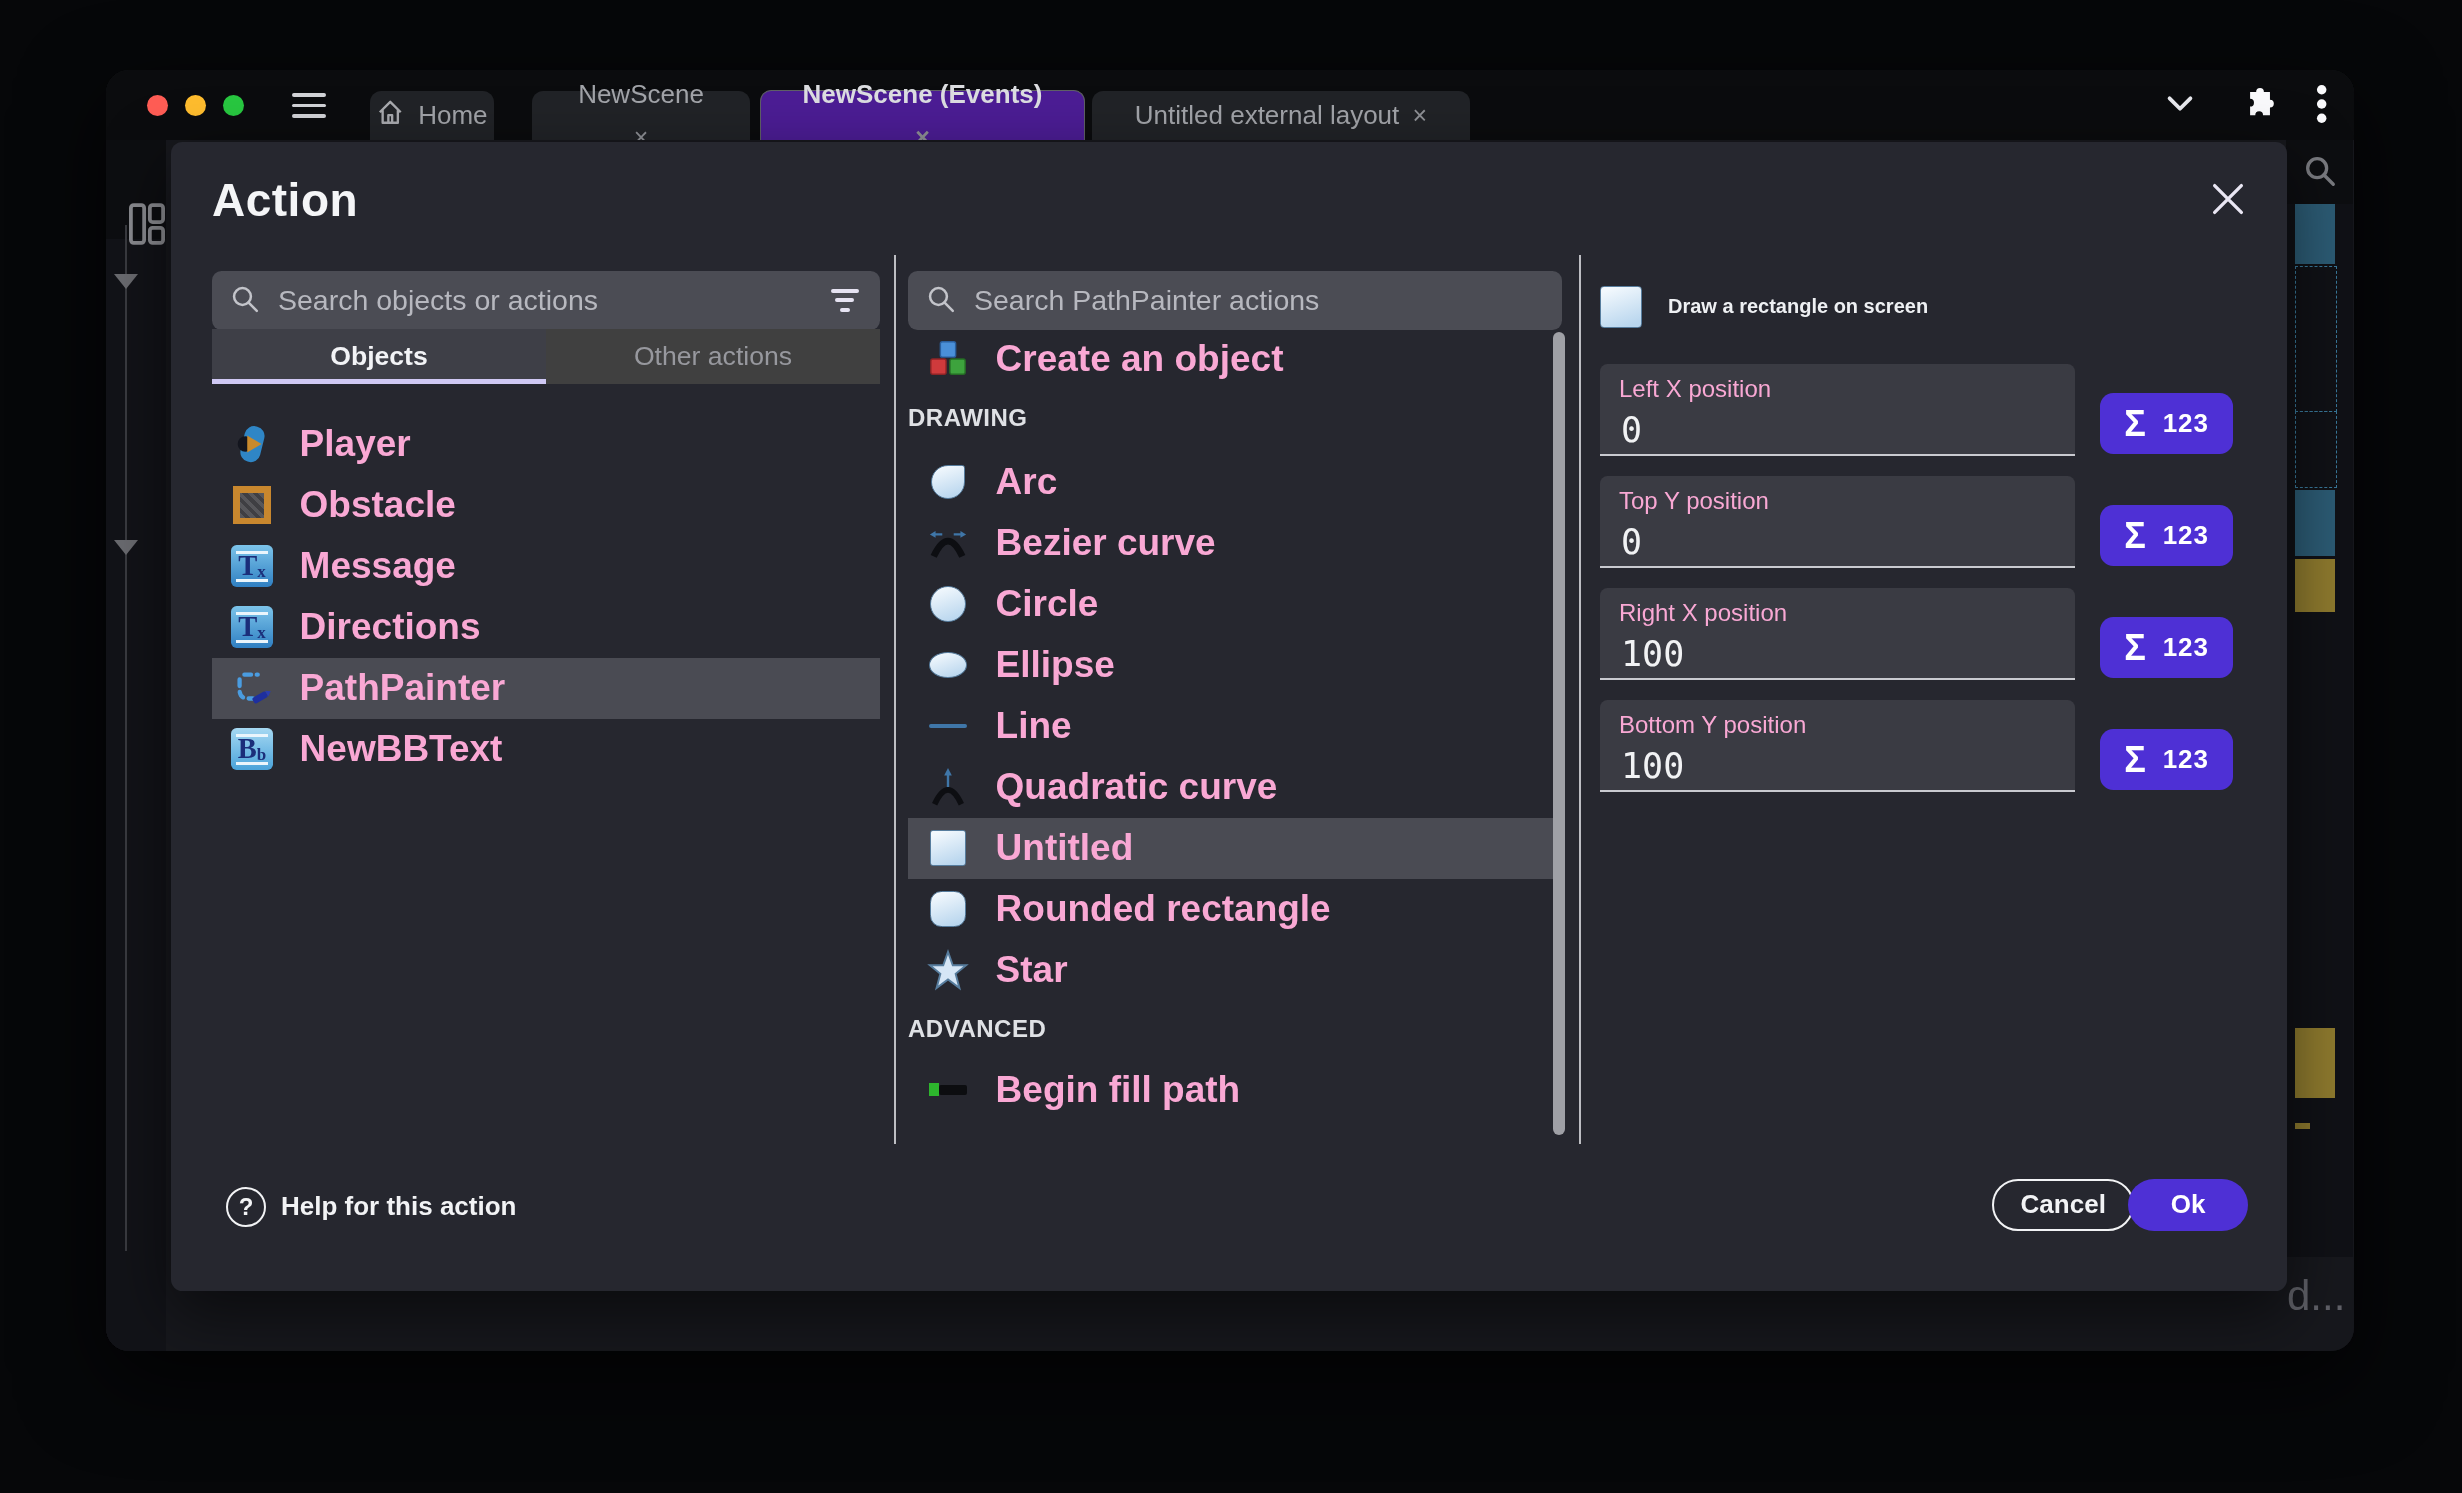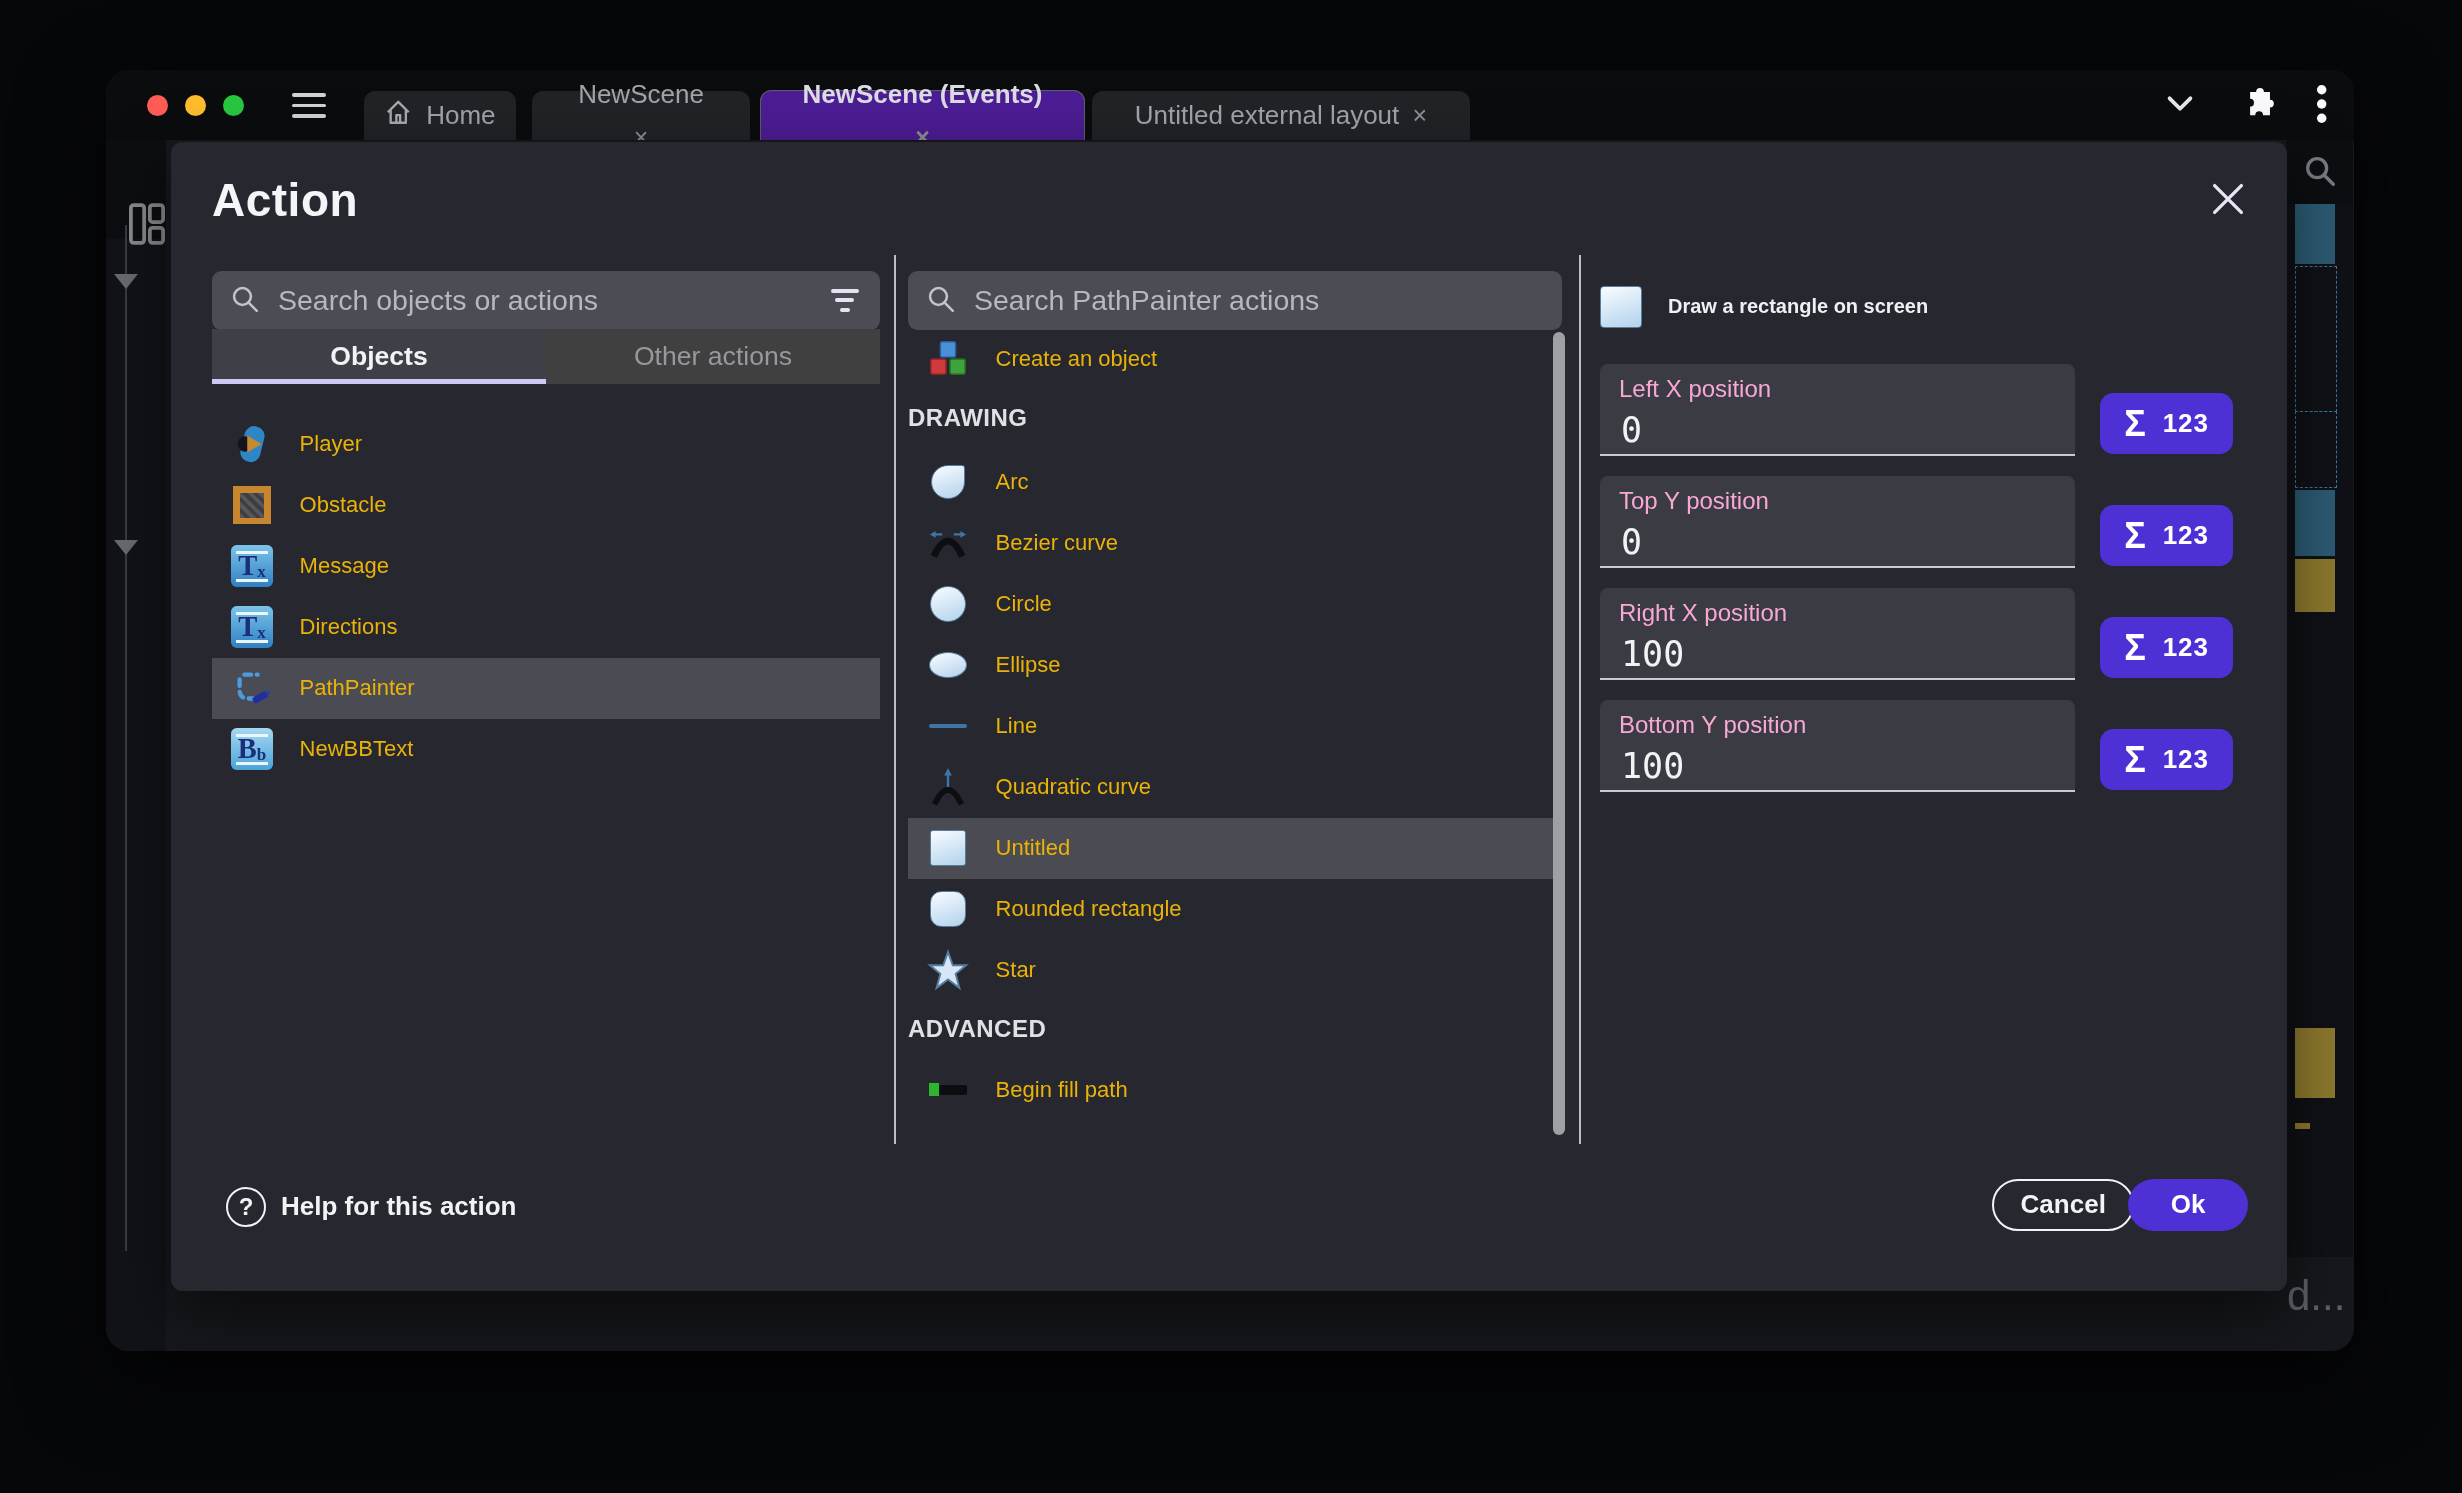--- a/index.html
+++ b/index.html
@@ -48,21 +48,21 @@
 
   .seltabs{position:absolute;left:41px;top:187px;width:668px;height:55px;display:flex;}
   .seltab{flex:1;display:flex;align-items:center;justify-content:center;font-size:26.6px;position:relative;cursor:pointer;}
   .seltab.on{background:#3e3f47;color:#f2f3f6;font-weight:bold;}
   .seltab.off{background:#404040;color:#97989e;}
   .seltab.on .under{position:absolute;left:0;right:0;bottom:0;height:4.7px;background:#cfc8f4;}
 
   .objlist{position:absolute;left:41px;top:272px;width:668px;}
   .row{height:61px;display:flex;align-items:center;padding-left:19px;box-sizing:border-box;cursor:pointer;}
   .row.selected{background:#4a4b53;}
-  .row .lbl{margin-left:26.6px;font-size:22px;color:#eab308;}
+  .row .lbl{margin-left:26.6px;font-size:37px;color:#f9a8d4;font-weight:bold;}
   .icn{width:42px;height:42px;display:flex;align-items:center;justify-content:center;flex:none;position:relative;}
 
   .actlist{position:absolute;left:737px;top:187px;width:654px;height:815px;overflow:hidden;}
   .sechead{height:28.5px;margin-top:14.2px;font-size:24px;font-weight:600;color:#dfe1e5;letter-spacing:0.5px;display:flex;align-items:center;}
   .scrollthumb{position:absolute;left:1382px;top:190px;width:12.3px;height:803px;border-radius:6.6px;background:#9fa0a6;cursor:pointer;}
 
   
   .cfghead{position:absolute;left:1429px;top:144px;display:flex;align-items:center;}
   .cfghead .lbl{margin-left:26px;font-size:20px;font-weight:600;color:#eef0f3;}
   .fields{position:absolute;left:1429px;top:222px;width:642px;}
@@ -118,21 +118,21 @@
     <div class="topbar">
       <span class="tl" style="left:41px;background:#ff5d55"></span>
       <span class="tl" style="left:79px;background:#ffbd2e"></span>
       <span class="tl" style="left:117px;background:#28c840"></span>
       <span class="hamburger">
           <i></i>
           <i></i>
           <i></i>
         </span>
       <div id="wtabs">
-          <div class="wtab" style="left: 258px; width: 152px;">
+          <div class="wtab" style="left: 264px; width: 124px;">
             <span><svg width="28.5" height="28.5" viewBox="0 0 30 30">
                 <path d="M4 15 L15 4 L26 15 M7 13 V26 H23 V13 M13 26 V18 H17 V26" fill="none" stroke="#a9aaaf" stroke-width="2.5" stroke-linejoin="round"></path>
               </svg></span>
             <span>Home</span>
           </div>
           <div class="wtab" style="left: 426px; width: 218px; flex-direction: column;">
             <span>NewScene</span>
             <span class="x">×</span>
           </div>
           <div class="wtab active" style="left: 654px; width: 323px;">

